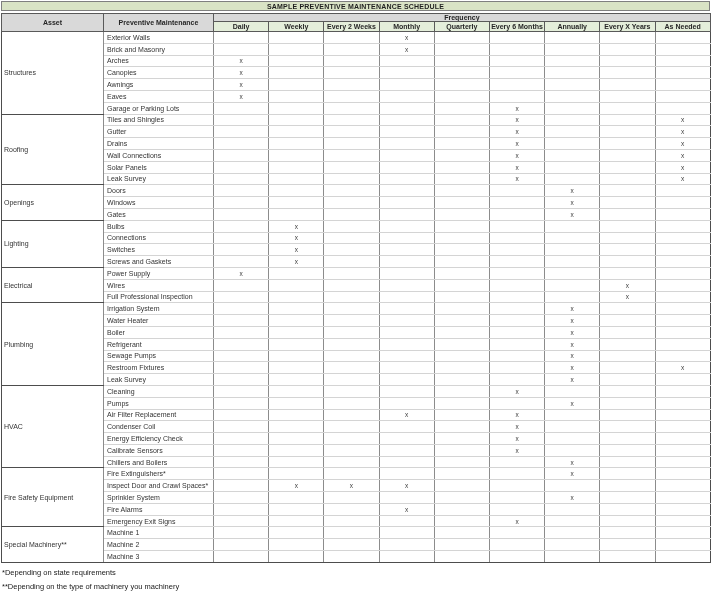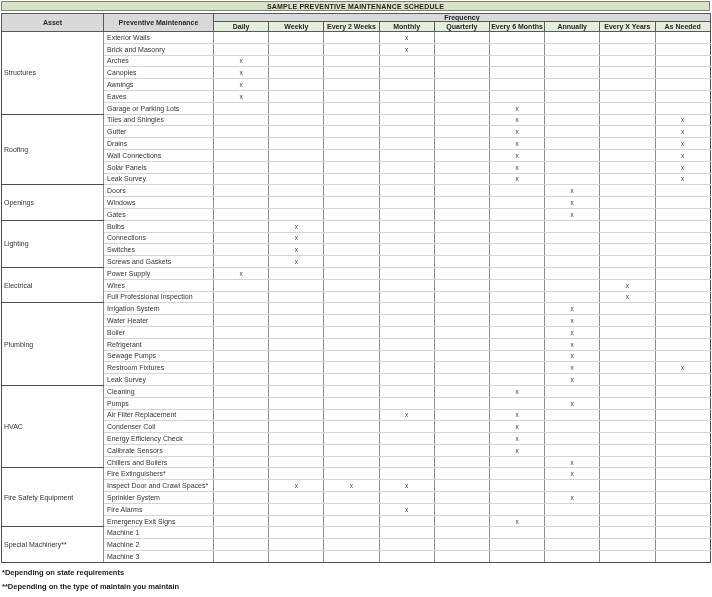--- a/index.html
+++ b/index.html
@@ -61,21 +61,21 @@
     color: #333333;
   }
   td.task-cell { text-align: left; padding-left: 3px; color: #333333; }
   td.mark-cell { text-align: center; color: #404040; font-size: 6.5px; }
   td.mark-cell:last-child { border-right: 1px solid #4d4d4d; }
 
   .notes {
     position: absolute; left: 2px; top: 568px;
     font-size: 7.5px; color: #1a1a1a;
   }
-  .notes .note { margin-bottom: 5px; font-weight: bold; }
+  .notes .note { margin-bottom: 5px; }
 </style>
 </head>
 <body>
 
 <div class="page">
 
   <div class="title-bar">SAMPLE PREVENTIVE MAINTENANCE SCHEDULE</div>
 
   <table class="sched">
     <colgroup>
@@ -649,16 +649,16 @@
           <td class="mark-cell"></td>
           <td class="mark-cell"></td>
           <td class="mark-cell"></td>
           <td class="mark-cell"></td>
         </tr>
       </tbody>
   </table>
 
   <div class="notes">
     <div class="note">*Depending on state requirements</div>
-    <div class="note">**Depending on the type of maintain you maintain</div>
+    <div class="note">**Depending on the type of machinery you machinery</div>
   </div>
 
 </div>
 
 </body></html>

